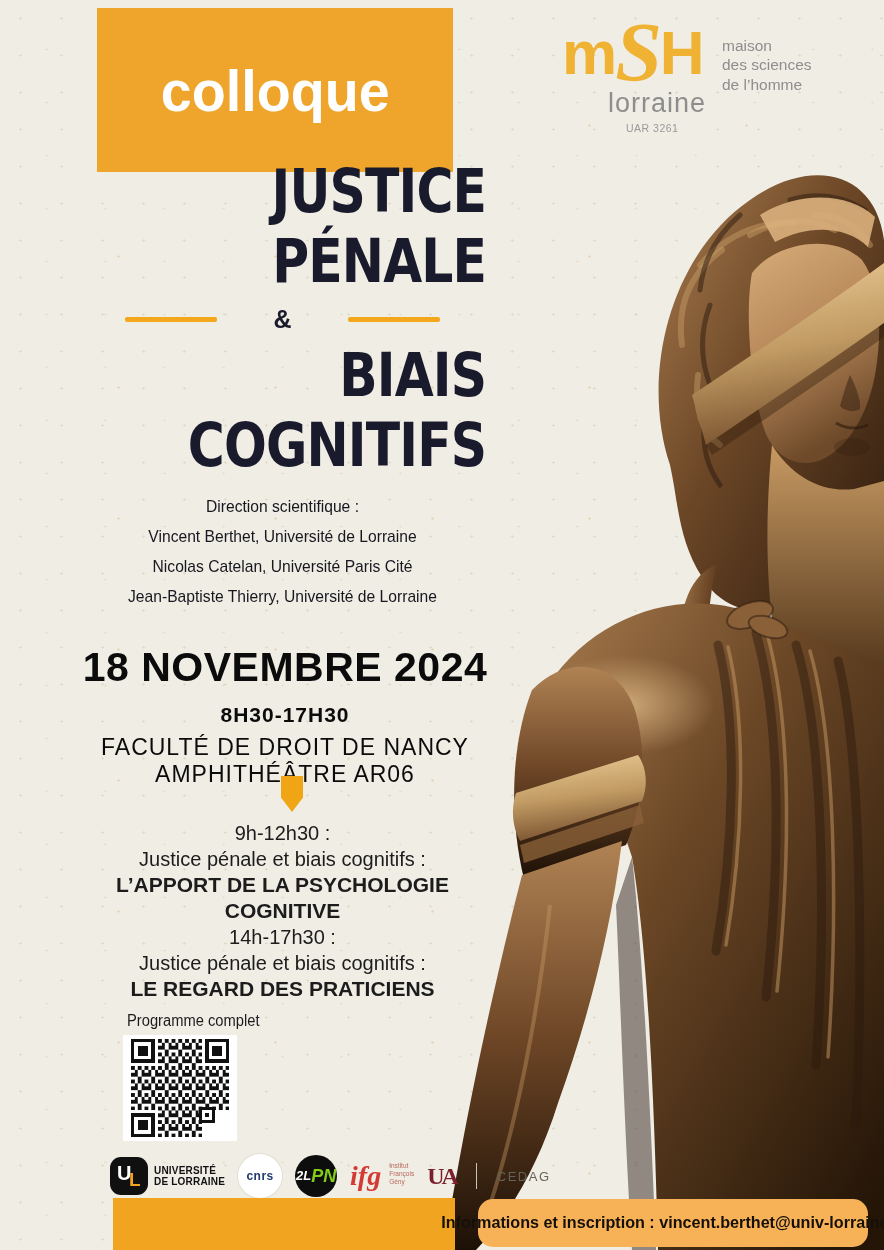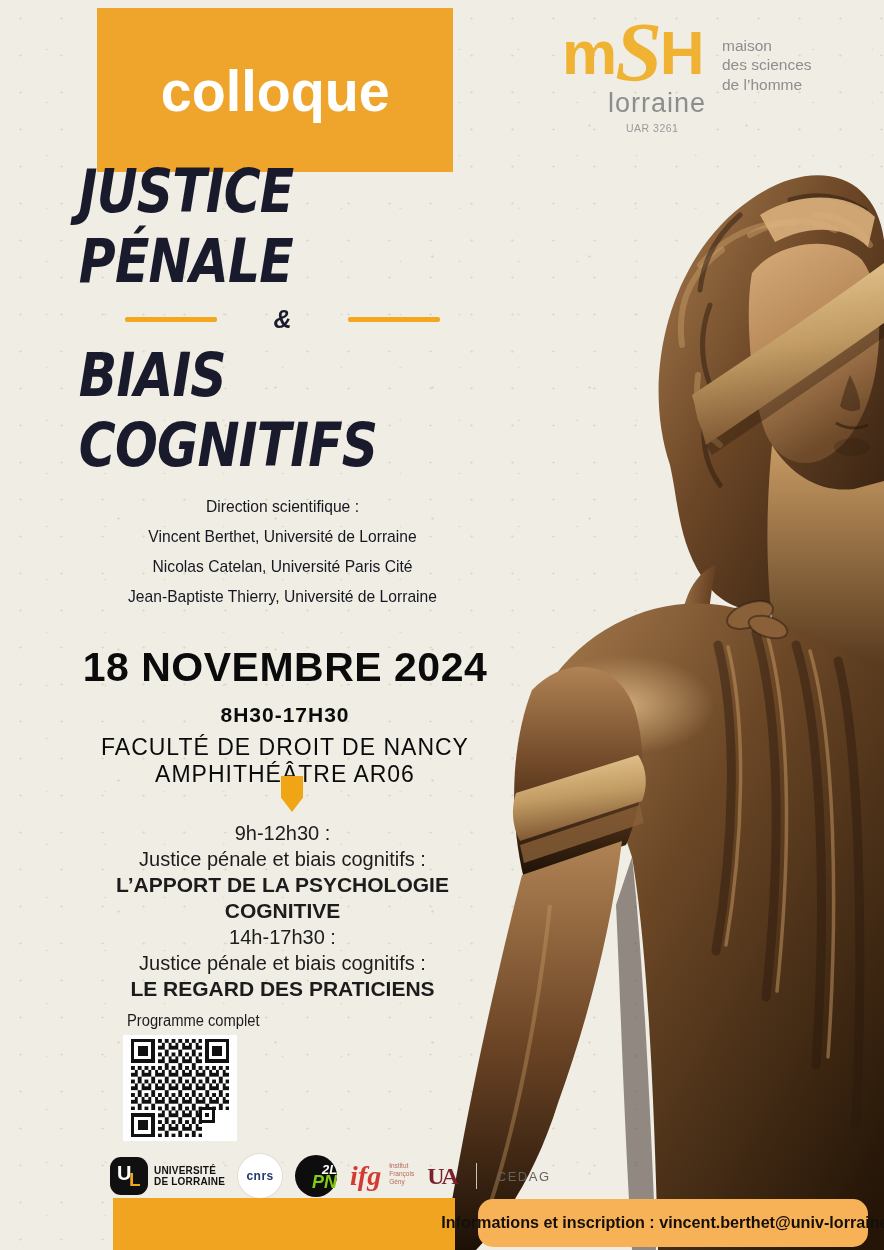--- a/index.html
+++ b/index.html
@@ -25,21 +25,21 @@
   .msh-acronym{position:absolute;left:6px;top:0;color:#EFB233;display:flex;align-items:flex-start;}
   .msh-m{font-size:62px;font-weight:bold;line-height:78px;}
   .msh-s{font-family:"Liberation Serif",serif;font-style:italic;font-weight:bold;
     font-size:84px;line-height:78px;margin:0 -2px;}
   .msh-h{font-size:62px;font-weight:bold;line-height:78px;}
   .msh-tagline{position:absolute;left:166px;top:22px;width:140px;color:#8d8d8d;
     font-size:15.5px;line-height:1.25;}
   .msh-region{position:absolute;left:52px;top:74px;color:#8d8d8d;font-size:27px;letter-spacing:1px;}
   .msh-unit{position:absolute;left:70px;top:108px;color:#9a9a9a;font-size:10.5px;letter-spacing:.5px;}
   
-  .title{left:40px;top:156px;width:485px;text-align:left;z-index:2;color:#191A2B;font-style:italic;}
+  .title{left:40px;top:156px;width:485px;text-align:right;z-index:2;color:#191A2B;}
   .title .big{font-family:"DejaVu Sans","Liberation Sans",sans-serif;
     font-size:60px;font-weight:bold;line-height:70px;letter-spacing:-1px;
     transform:scaleX(.84);transform-origin:center;}
   .amp-row{display:flex;align-items:center;justify-content:center;gap:56px;height:34px;margin:6px 0 4px;}
   .amp{font-size:25px;font-weight:bold;color:#191A2B;}
   .yline{width:92px;height:5px;background:#F3A71C;border-radius:2px;}
   
   .direction{left:40px;top:492px;width:485px;text-align:center;z-index:2;color:#17171f;}
   .direction div{font-size:17px;line-height:30px;transform:scaleX(.92);transform-origin:center;}
   
@@ -63,21 +63,21 @@
   .partners{left:110px;top:1152px;height:48px;display:flex;align-items:center;gap:13px;z-index:2;}
   .ul-logo{display:flex;align-items:center;gap:6px;}
   .ul-mark{width:38px;height:38px;background:#101010;border-radius:11px;position:relative;}
   .ul-mark .u{position:absolute;left:7px;top:5px;color:#fff;font-weight:bold;font-size:20px;}
   .ul-mark .l{position:absolute;left:19px;top:12px;color:#F0A41F;font-weight:bold;font-size:19px;}
   .ul-text{font-size:10px;font-weight:800;color:#111;line-height:1.15;letter-spacing:.2px;}
   .cnrs-circle{width:44px;height:44px;border-radius:50%;background:#fff;display:flex;
     align-items:center;justify-content:center;box-shadow:0 0 0 1px #e2ddd2;}
   .cnrs-circle span{color:#233a6e;font-weight:bold;font-size:12px;letter-spacing:.5px;}
   .lpn-circle{width:42px;height:42px;border-radius:50%;background:#0d0d0d;display:flex;
-    flex-direction:column;align-items:flex-end;justify-content:center;line-height:12.5px;}
+    align-items:center;justify-content:center;line-height:12.5px;}
   .lpn-circle .t{color:#fff;font-weight:800;font-size:13px;font-style:italic;}
   .lpn-circle .b{color:#84cc16;font-weight:700;font-size:18px;font-style:italic;}
   .ifg-logo{display:flex;align-items:flex-start;gap:8px;}
   .ifg-acro{font-family:"Liberation Serif",serif;font-style:italic;font-weight:bold;
     font-size:28px;color:#D23B33;line-height:1;}
   .ifg-lines{font-size:6.5px;color:#b9685c;line-height:1.25;}
   .ua-logo{display:flex;align-items:center;gap:20px;}
   .ua-mark{font-family:"Liberation Serif",serif;font-weight:bold;font-size:24px;color:#7A1F2B;
     letter-spacing:-3px;}
   .ua-div{width:1px;height:26px;background:#c9c4b8;}

